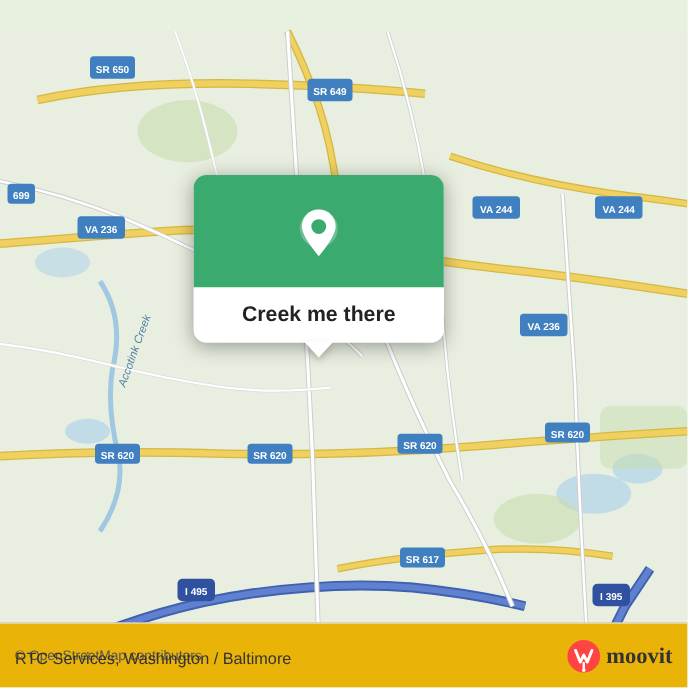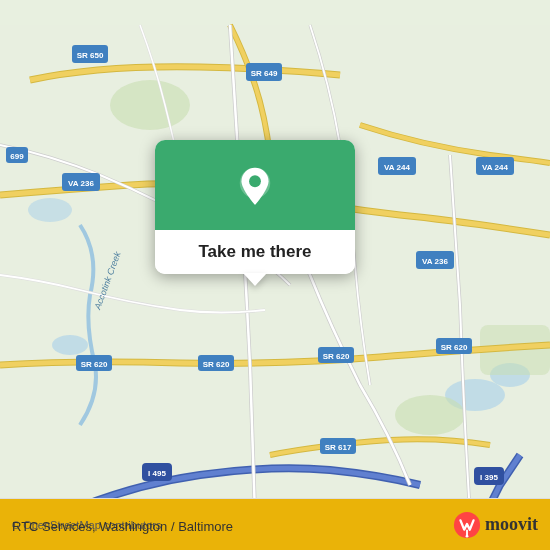--- a/index.html
+++ b/index.html
@@ -243,21 +243,21 @@
   <div id="popup-card">
     <div id="popup-green-area">
 
       <svg id="pin-icon" viewBox="0 0 44 52" xmlns="http://www.w3.org/2000/svg">
         <circle cx="22" cy="20" r="18" fill="white" opacity="0.25"></circle>
         <path d="M22 2 C13 2 6 9 6 18 C6 28 22 46 22 46 C22 46 38 28 38 18 C38 9 31 2 22 2Z" fill="white"></path>
         <circle cx="22" cy="18" r="7" fill="#3aaa6e"></circle>
       </svg>
     </div>
     <div id="popup-label-area">
-      <button id="take-me-there-btn">Take me there</button>
+      <button id="take-me-there-btn">Creek me there</button>
     </div>
     <div id="popup-tail"></div>
   </div>
 
   <div id="bottom-bar">
     <div id="app-title">
       <span>RTC Services, Washington / Baltimore</span>
     </div>
     <div id="attribution">
       <span>© OpenStreetMap contributors</span>

